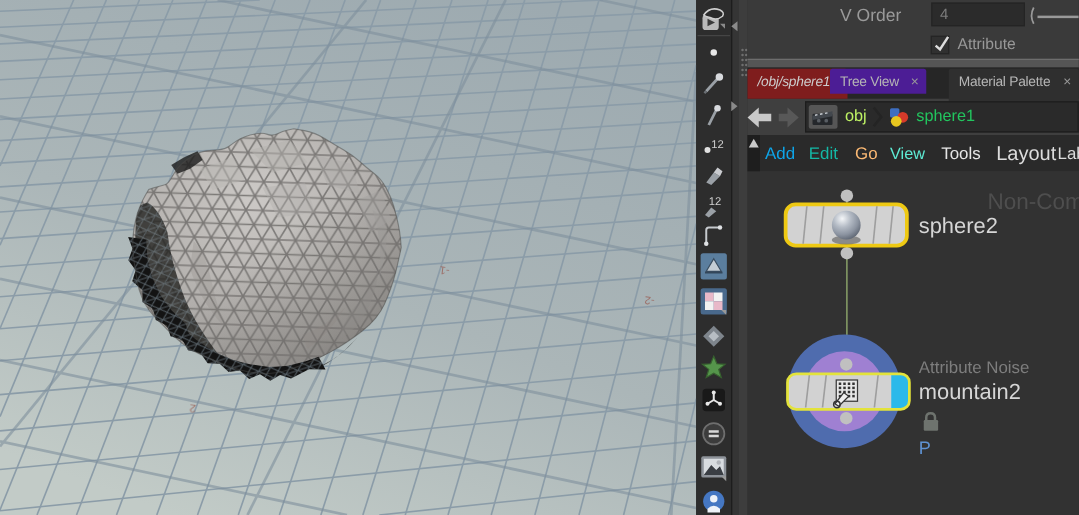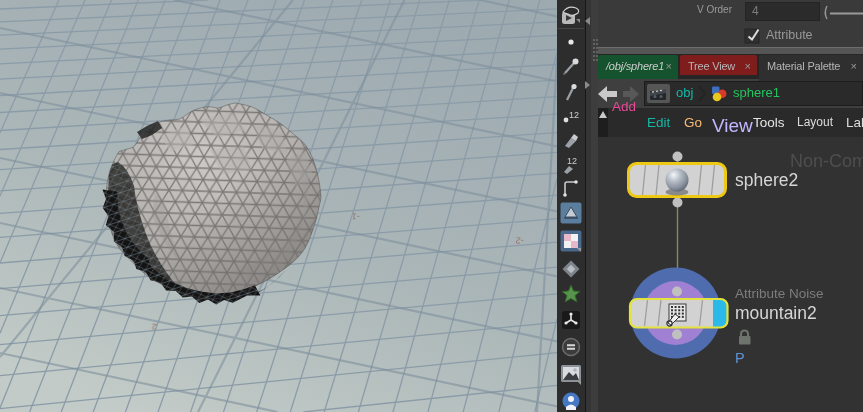--- a/index.html
+++ b/index.html
@@ -233,76 +233,76 @@
       <circle cx="5" cy="18" r="1" fill="#6f6f6f"></circle>
       <circle cx="2" cy="22" r="1" fill="#6f6f6f"></circle>
       <circle cx="5" cy="22" r="1" fill="#6f6f6f"></circle>
     </svg>
     <div class="abs" style="left:598px;top:0;width:265px;height:47px;background:#3a3a3a"></div>
     <div class="abs" style="left:598px;top:47px;width:265px;height:7px;background:#555;border-top:1px solid #6d6d6d;box-sizing:border-box"></div>
     <div class="abs" style="left:598px;top:54px;width:265px;height:25px;background:#262626"></div>
     <div class="abs" style="left:598px;top:79px;width:265px;height:29px;background:#3f3f3f"></div>
     <div class="abs" style="left:598px;top:108px;width:265px;height:29px;background:#2a2a2a"></div>
     <div class="abs" style="left:598px;top:137px;width:265px;height:275px;background:#323232"></div>
-    <div class="abs" style="left:672px;top:4px;width:60px;font-size:10px;color:#9a9a9a;text-align:right;white-space:nowrap">V Order</div>
+    <div class="abs" style="left:672px;top:4px;width:60px;font-size:14px;color:#9a9a9a;text-align:left;white-space:nowrap">V Order</div>
     <div class="abs" style="left:745px;top:2px;width:75px;height:19px;background:#2b2b2b;border:1px solid #242424;box-sizing:border-box;color:#7d7d7d;font-size:12px;line-height:17px;padding-left:6px">4</div>
     <svg class="abs" style="left:821px;top:3px" width="42" height="20">
       <path d="M6,3 Q2.5,9.5 6,16" stroke="#999" stroke-width="1.4" fill="none"></path>
       <rect x="9" y="9.5" width="33" height="2" fill="#999"></rect>
     </svg>
     <svg class="abs" style="left:744px;top:26px" width="20" height="18">
       <rect x="1" y="3" width="14" height="14" fill="#303030" stroke="#242424"></rect>
       <path d="M4.5,10.5 L8,13.5 L14.5,3.5" stroke="#dcdcdc" stroke-width="2" fill="none"></path>
     </svg>
     <div class="abs" style="left:766px;top:28px;font-size:12.5px;color:#989898">Attribute</div>
-    <div class="abs" style="left:598px;top:55px;width:80px;height:24px;background:#14532d;border-radius:2px 2px 0 0">
+    <div class="abs" style="left:598px;top:55px;width:80px;height:24px;background:#7f1d1d;border-radius:2px 2px 0 0">
       <div style="position:absolute;left:8px;top:4.5px;font-size:11px;letter-spacing:-0.2px;color:#cdcdcd;font-style:italic;white-space:nowrap">/obj/sphere1</div>
       <div style="position:absolute;right:6px;top:4.5px;font-size:11px;color:#9a9a9a">×</div>
     </div>
-    <div class="abs" style="left:680px;top:55px;width:77px;height:20px;background:#7f1d1d;border-radius:2px 2px 0 0">
+    <div class="abs" style="left:664px;top:55px;width:77px;height:20px;background:#4c1d95;border-radius:2px 2px 0 0">
       <div style="position:absolute;left:8px;top:4.5px;font-size:11px;letter-spacing:-0.2px;color:#b5b5b5;white-space:nowrap">Tree View</div>
       <div style="position:absolute;right:6px;top:4.5px;font-size:11px;color:#9a9a9a">×</div>
     </div>
     <div class="abs" style="left:759px;top:55px;width:104px;height:36px;background:#2f2f2f;border-radius:2px 2px 0 0">
       <div style="position:absolute;left:8px;top:4.5px;font-size:11px;letter-spacing:-0.2px;color:#b5b5b5;white-space:nowrap">Material Palette</div>
       <div style="position:absolute;right:6px;top:4.5px;font-size:11px;color:#9a9a9a">×</div>
     </div>
     <svg class="abs" style="left:597px;top:83px" width="44" height="23">
       <path d="M10,3 L10,8 L20,8 L20,14 L10,14 L10,19 L1,11 Z" fill="#c9c9c9"></path>
       <path d="M26,8 L33,8 L33,3 L42,11 L33,19 L33,14 L26,14 Z" fill="#585858"></path>
     </svg>
     <div class="abs" style="left:644px;top:81px;width:219px;height:25px;background:#2a2a2a;border:1px solid #1c1c1c;box-sizing:border-box"></div>
     <div class="abs" style="left:647px;top:84px;width:23px;height:19px;background:#565656;border-radius:2px"></div>
     <svg class="abs" style="left:649px;top:85px" width="19" height="17">
       <rect x="1" y="6" width="16" height="9" rx="1" fill="#24272b"></rect>
       <path d="M1,7.5 L17,4 L17,8 L1,11 Z" fill="#42474d"></path>
       <path d="M3,7.2 L5,6.7 M7,6.4 L9,6 M11,5.7 L13,5.3" stroke="#c9cdd2" stroke-width="1.2"></path>
       <circle cx="6" cy="11.5" r="1.5" fill="#585d63"></circle>
       <circle cx="12" cy="11.5" r="1.5" fill="#585d63"></circle>
     </svg>
-    <div class="abs" style="left:676px;top:85px;font-size:13px;color:#14b8a6">obj</div>
+    <div class="abs" style="left:676px;top:85px;font-size:13px;color:#bef264">obj</div>
     <svg class="abs" style="left:697px;top:83px" width="14" height="21">
       <path d="M2,3 L8,10.5 L2,18" stroke="#242424" stroke-width="2" fill="none"></path>
     </svg>
     <svg class="abs" style="left:709px;top:84px" width="20" height="19">
       <rect x="3" y="2.5" width="7.5" height="7.5" rx="1.2" fill="#3e6ec0"></rect>
       <circle cx="13.2" cy="9.8" r="4.3" fill="#d63a2a"></circle>
       <circle cx="8" cy="13" r="4.3" fill="#e8c71f"></circle>
     </svg>
     <div class="abs" style="left:733px;top:85px;font-size:13px;color:#22c55e">sphere1</div>
     <div class="abs" style="left:598px;top:108px;width:10px;height:29px;background:#1e1e1e"></div>
     <svg class="abs" style="left:598px;top:109px" width="10" height="12">
       <path d="M5,2 L9,9 L1,9 Z" fill="#c8c8c8"></path>
     </svg>
-    <div class="abs" style="left:612px;top:99px;font-size:13.5px;color:#ec4899">Add</div>
+    <div class="abs" style="left:612px;top:115px;font-size:13.5px;color:#0ea5e9">Add</div>
     <div class="abs" style="left:647px;top:115px;font-size:13.5px;color:#14b8a6">Edit</div>
     <div class="abs" style="left:684px;top:115px;font-size:13.5px;color:#fdba74">Go</div>
-    <div class="abs" style="left:712px;top:115px;font-size:19px;color:#c4b5fd">View</div>
+    <div class="abs" style="left:712px;top:115px;font-size:13px;color:#5eead4">View</div>
     <div class="abs" style="left:753px;top:115px;font-size:13.5px;color:#e5e5e5">Tools</div>
-    <div class="abs" style="left:797px;top:115px;font-size:12px;color:#dcdcdc">Layout</div>
+    <div class="abs" style="left:797px;top:115px;font-size:16px;color:#dcdcdc">Layout</div>
     <div class="abs" style="left:846px;top:115px;font-size:13.5px;color:#dcdcdc">Lab</div>
     <svg class="abs" style="left:598px;top:137px" width="265" height="275">
       <text x="192" y="30" font-size="18" fill="#4e4e4e">Non-Com</text>
       <line x1="79.5" y1="23" x2="79.5" y2="155" stroke="#7c9160" stroke-width="1.4"></line>
       <circle cx="79.5" cy="19.5" r="5" fill="#c0c0c0"></circle>
       <circle cx="79.5" cy="65.5" r="5" fill="#c0c0c0"></circle>
       <rect x="30.5" y="26.5" width="97" height="33" rx="8" fill="#d2d2d2" stroke="#eec913" stroke-width="3"></rect>
       <line x1="47.5" y1="28" x2="44.5" y2="58" stroke="#9e9e9e" stroke-width="1.3"></line>
       <line x1="61.0" y1="28" x2="58.0" y2="58" stroke="#9e9e9e" stroke-width="1.3"></line>
       <line x1="103.5" y1="28" x2="100.5" y2="58" stroke="#9e9e9e" stroke-width="1.3"></line>

